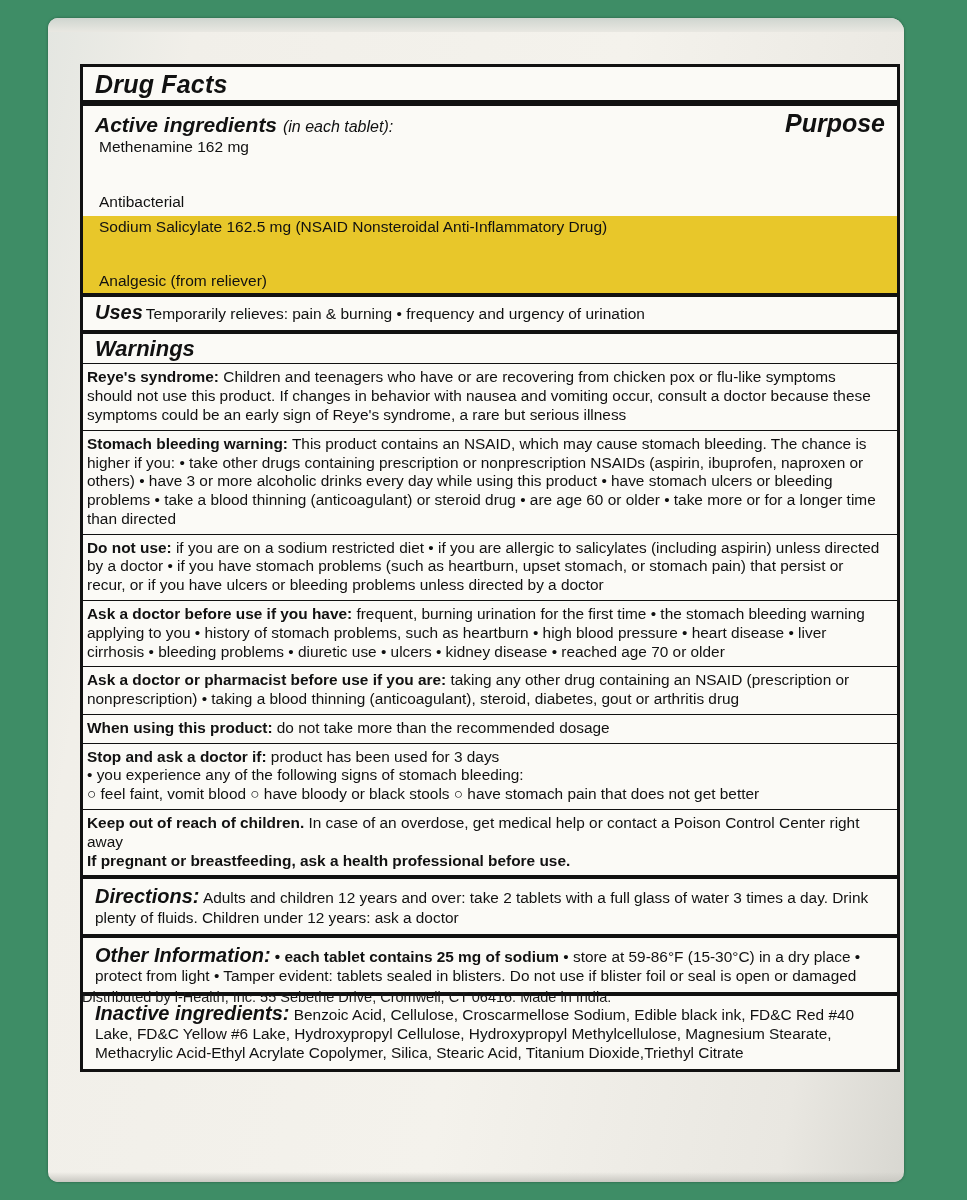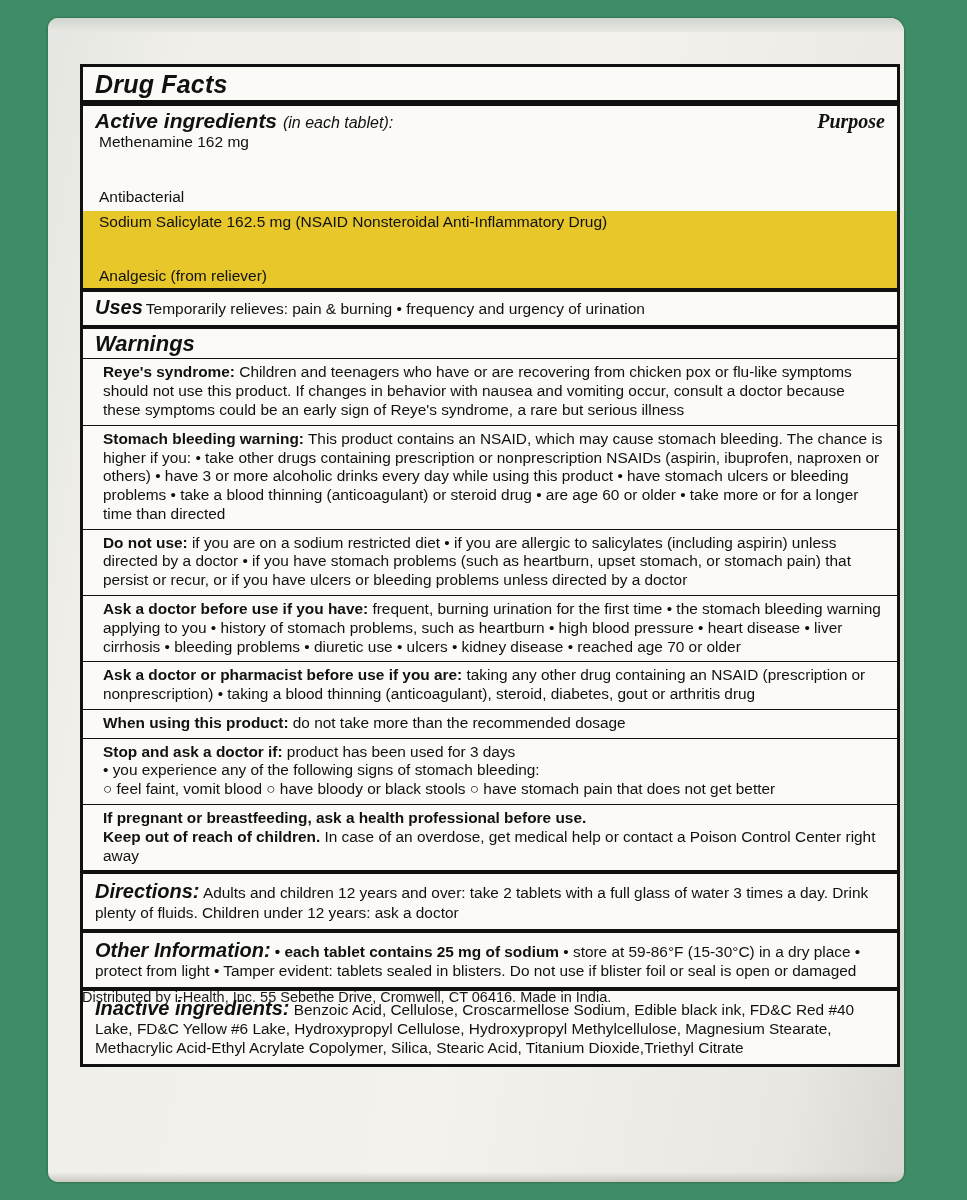--- a/index.html
+++ b/index.html
@@ -79,24 +79,23 @@
     font-size: 21px;
     font-weight: bold;
     font-style: italic;
   }
   .ai-head .sub {
     font-size: 16px;
     font-style: italic;
     font-weight: normal;
   }
   .purpose-head {
-    font-size: 20px;
-    font-weight: bold;
-    font-style: italic;
-    font-family: Liberation Serif, serif;
+    font-size: 25px;
+    font-weight: bold;
+    font-style: italic;
   }
 
   .dots-row {
     display: flex;
     align-items: baseline;
     font-size: 15.5px;
     line-height: 1.18;
     gap: 10px;
     flex-direction: column;
   }
@@ -130,21 +129,21 @@
   .warn-title {
     font-size: 22px;
     font-weight: bold;
     font-style: italic;
     padding: 2px 12px 1px 12px;
   }
 
   .block {
     font-size: 15.4px;
     line-height: 1.22;
-    padding: 4px 12px 5px 20px;
+    padding: 4px 12px 5px 4px;
   }
   .block b { font-weight: bold; }
 
   .dir-block, .oi-block, .ii-block {
     font-size: 15.4px;
     line-height: 1.22;
     padding: 5px 12px 6px 12px;
   }
   .big-ital {
     font-size: 20px;
@@ -230,22 +229,22 @@
       <b>When using this product:</b><span> do not take more than the recommended dosage</span>
     </div>
 
     <div class="block rule-thin">
       <div><b>Stop and ask a doctor if:</b><span>  product has been used for 3 days</span></div>
       <div>• you experience any of the following signs of stomach bleeding:</div>
       <div>     ○ feel faint, vomit blood  ○ have bloody or black stools  ○ have stomach pain that does not get better</div>
     </div>
 
     <div class="block rule-thin">
+      <div><b>Keep out of reach of children.</b><span> In case of an overdose, get medical help or contact a Poison Control Center right away</span></div>
       <div><b>If pregnant or breastfeeding, ask a health professional before use.</b></div>
-      <div><b>Keep out of reach of children.</b><span> In case of an overdose, get medical help or contact a Poison Control Center right away</span></div>
     </div>
 
     <div class="rule-med"></div>
 
     <div class="dir-block">
       <span class="big-ital">Directions:</span><span> Adults and children 12 years and over: take 2 tablets with a full glass of water 3 times a day. Drink plenty of fluids. Children under 12 years: ask a doctor</span>
     </div>
 
     <div class="rule-med"></div>
 

